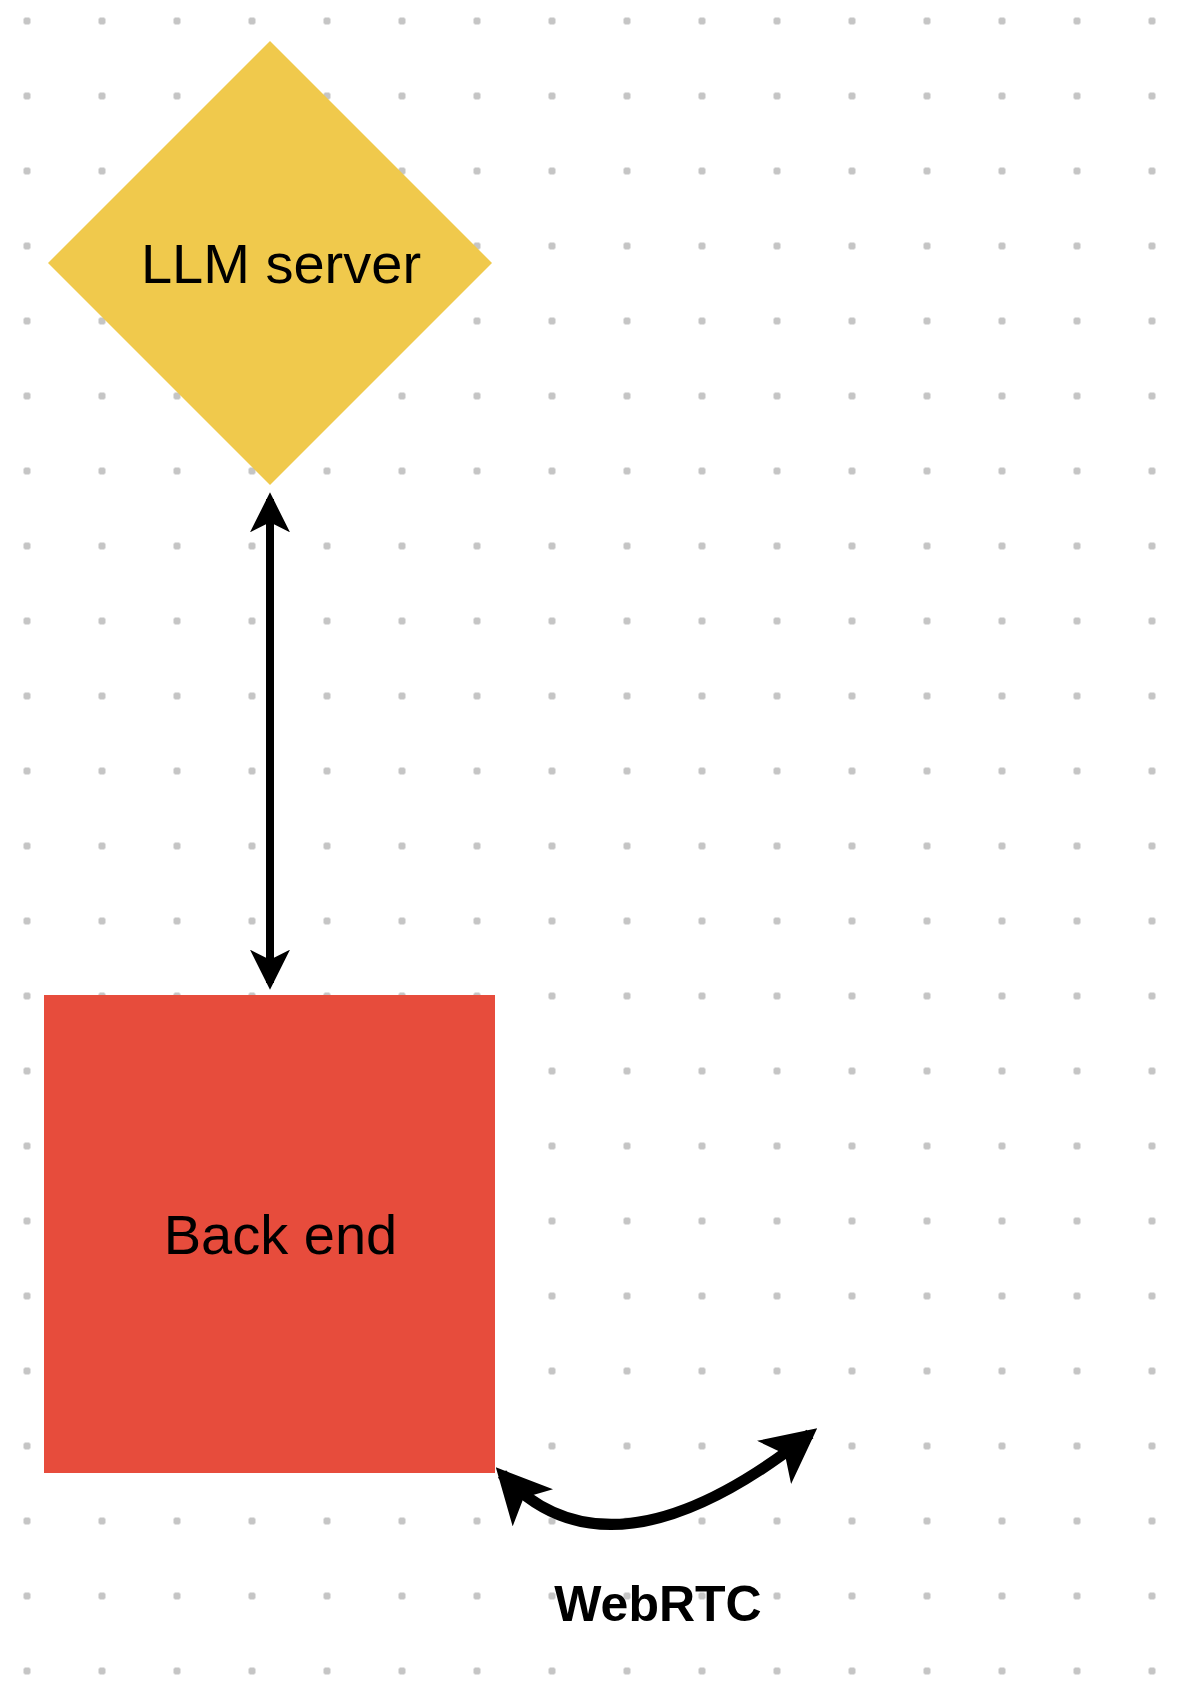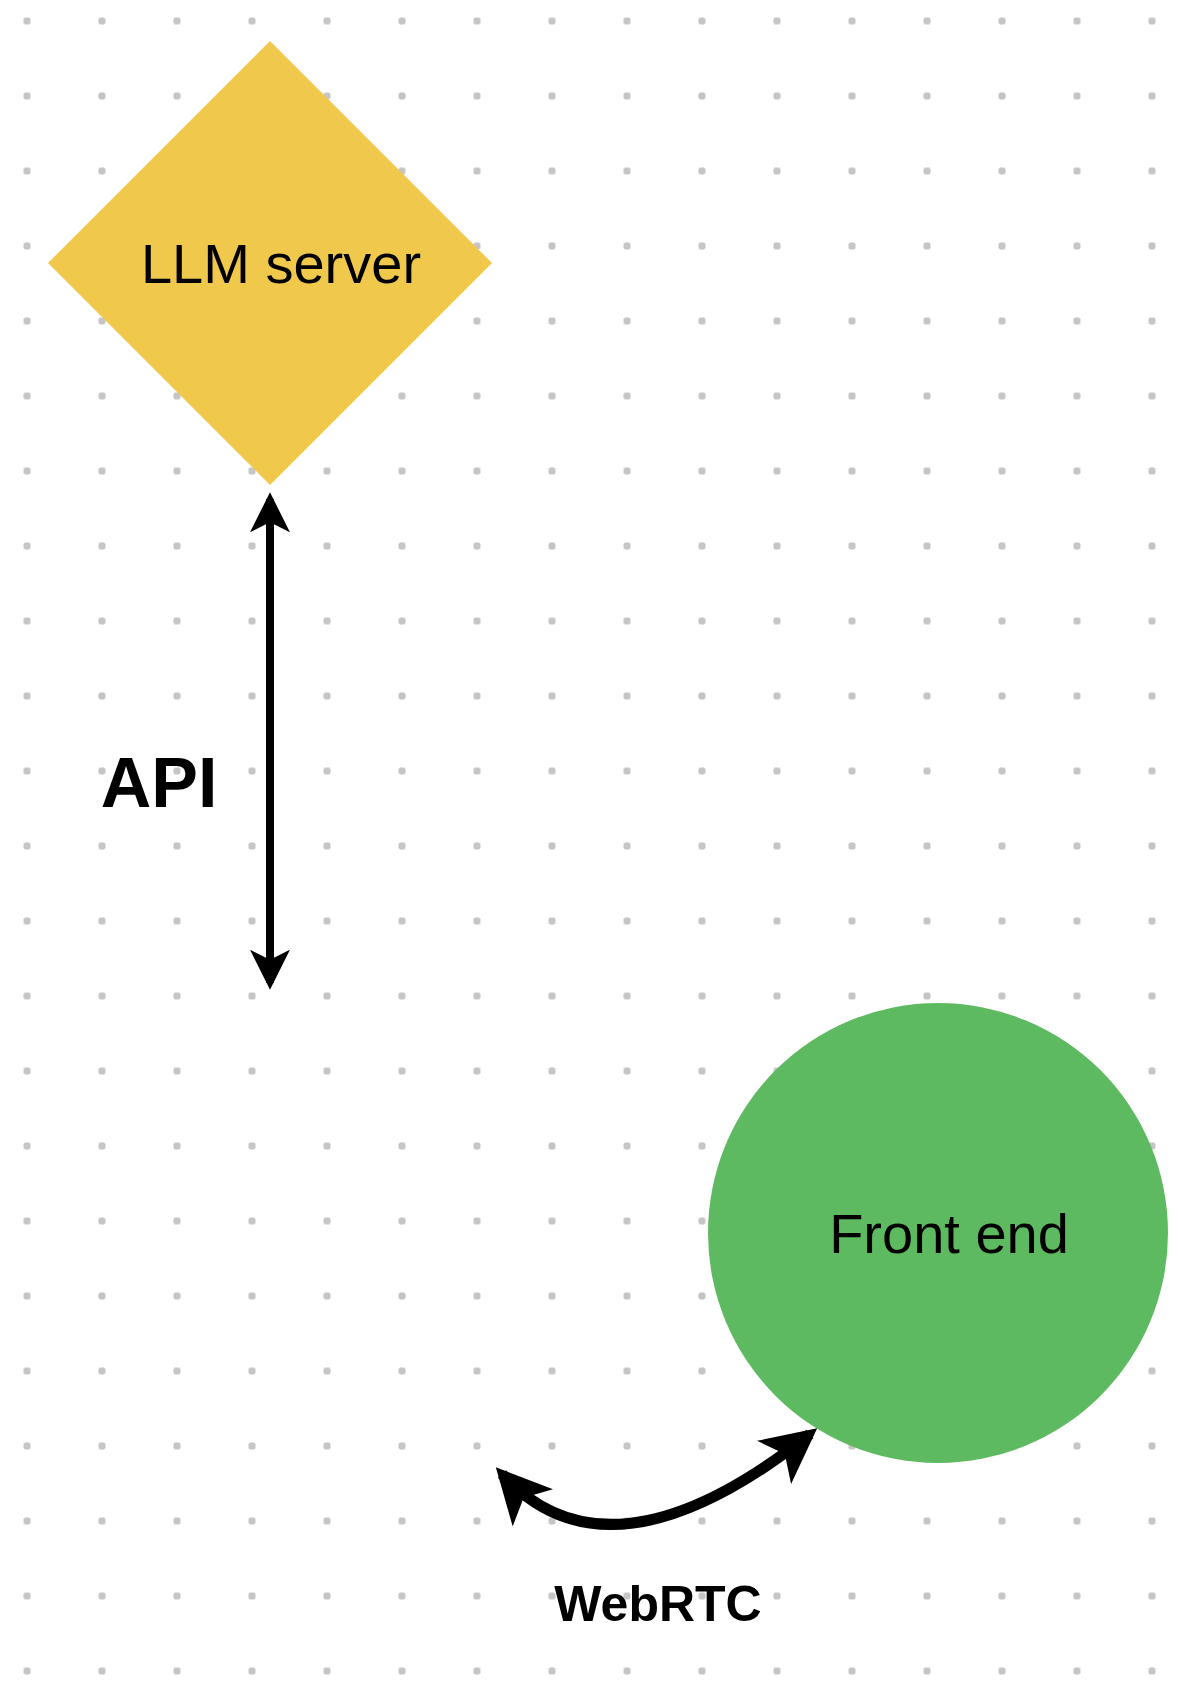--- a/index.html
+++ b/index.html
@@ -84,34 +84,33 @@
 </style>
 </head>
 <body>
 
 <div class="canvas">
 
   <div class="node diamond" style="background-color: rgb(240, 201, 76);">
     <span class="label">LLM server</span>
   </div>
 
+  <div class="node square" style="background-color: rgb(231, 76, 60);">
+    <span class="label">Back end</span>
+  </div>
 
-  <div class="node circle" style="background-color: rgb(93, 186, 96);">
-    <span class="label">Front end</span>
-  </div>
 
   <svg class="overlay" viewBox="0 0 1179 1697" xmlns="http://www.w3.org/2000/svg">
     <defs>
       <marker id="arrowhead" viewBox="0 0 12 12" refX="10" refY="6" markerWidth="5" markerHeight="5" markerUnits="strokeWidth" orient="auto-start-reverse">
         <path d="M 0 0 L 12 6 L 0 12 L 3 6 Z" fill="#000000"></path>
       </marker>
     </defs>
 
     <path class="edge" d="M 270 499 L 270 983" fill="none" stroke-width="8" marker-start="url(#arrowhead)" marker-end="url(#arrowhead)" stroke="#000000"></path>
 
     <path class="edge" d="M 502 1474 Q 610 1592 810 1434" fill="none" stroke-width="11" marker-start="url(#arrowhead)" marker-end="url(#arrowhead)" stroke="#000000"></path>
   </svg>
 
-  <div class="edge-label api">API</div>
 
   <div class="edge-label webrtc">WebRTC</div>
 
 </div>
 
 </body></html>

